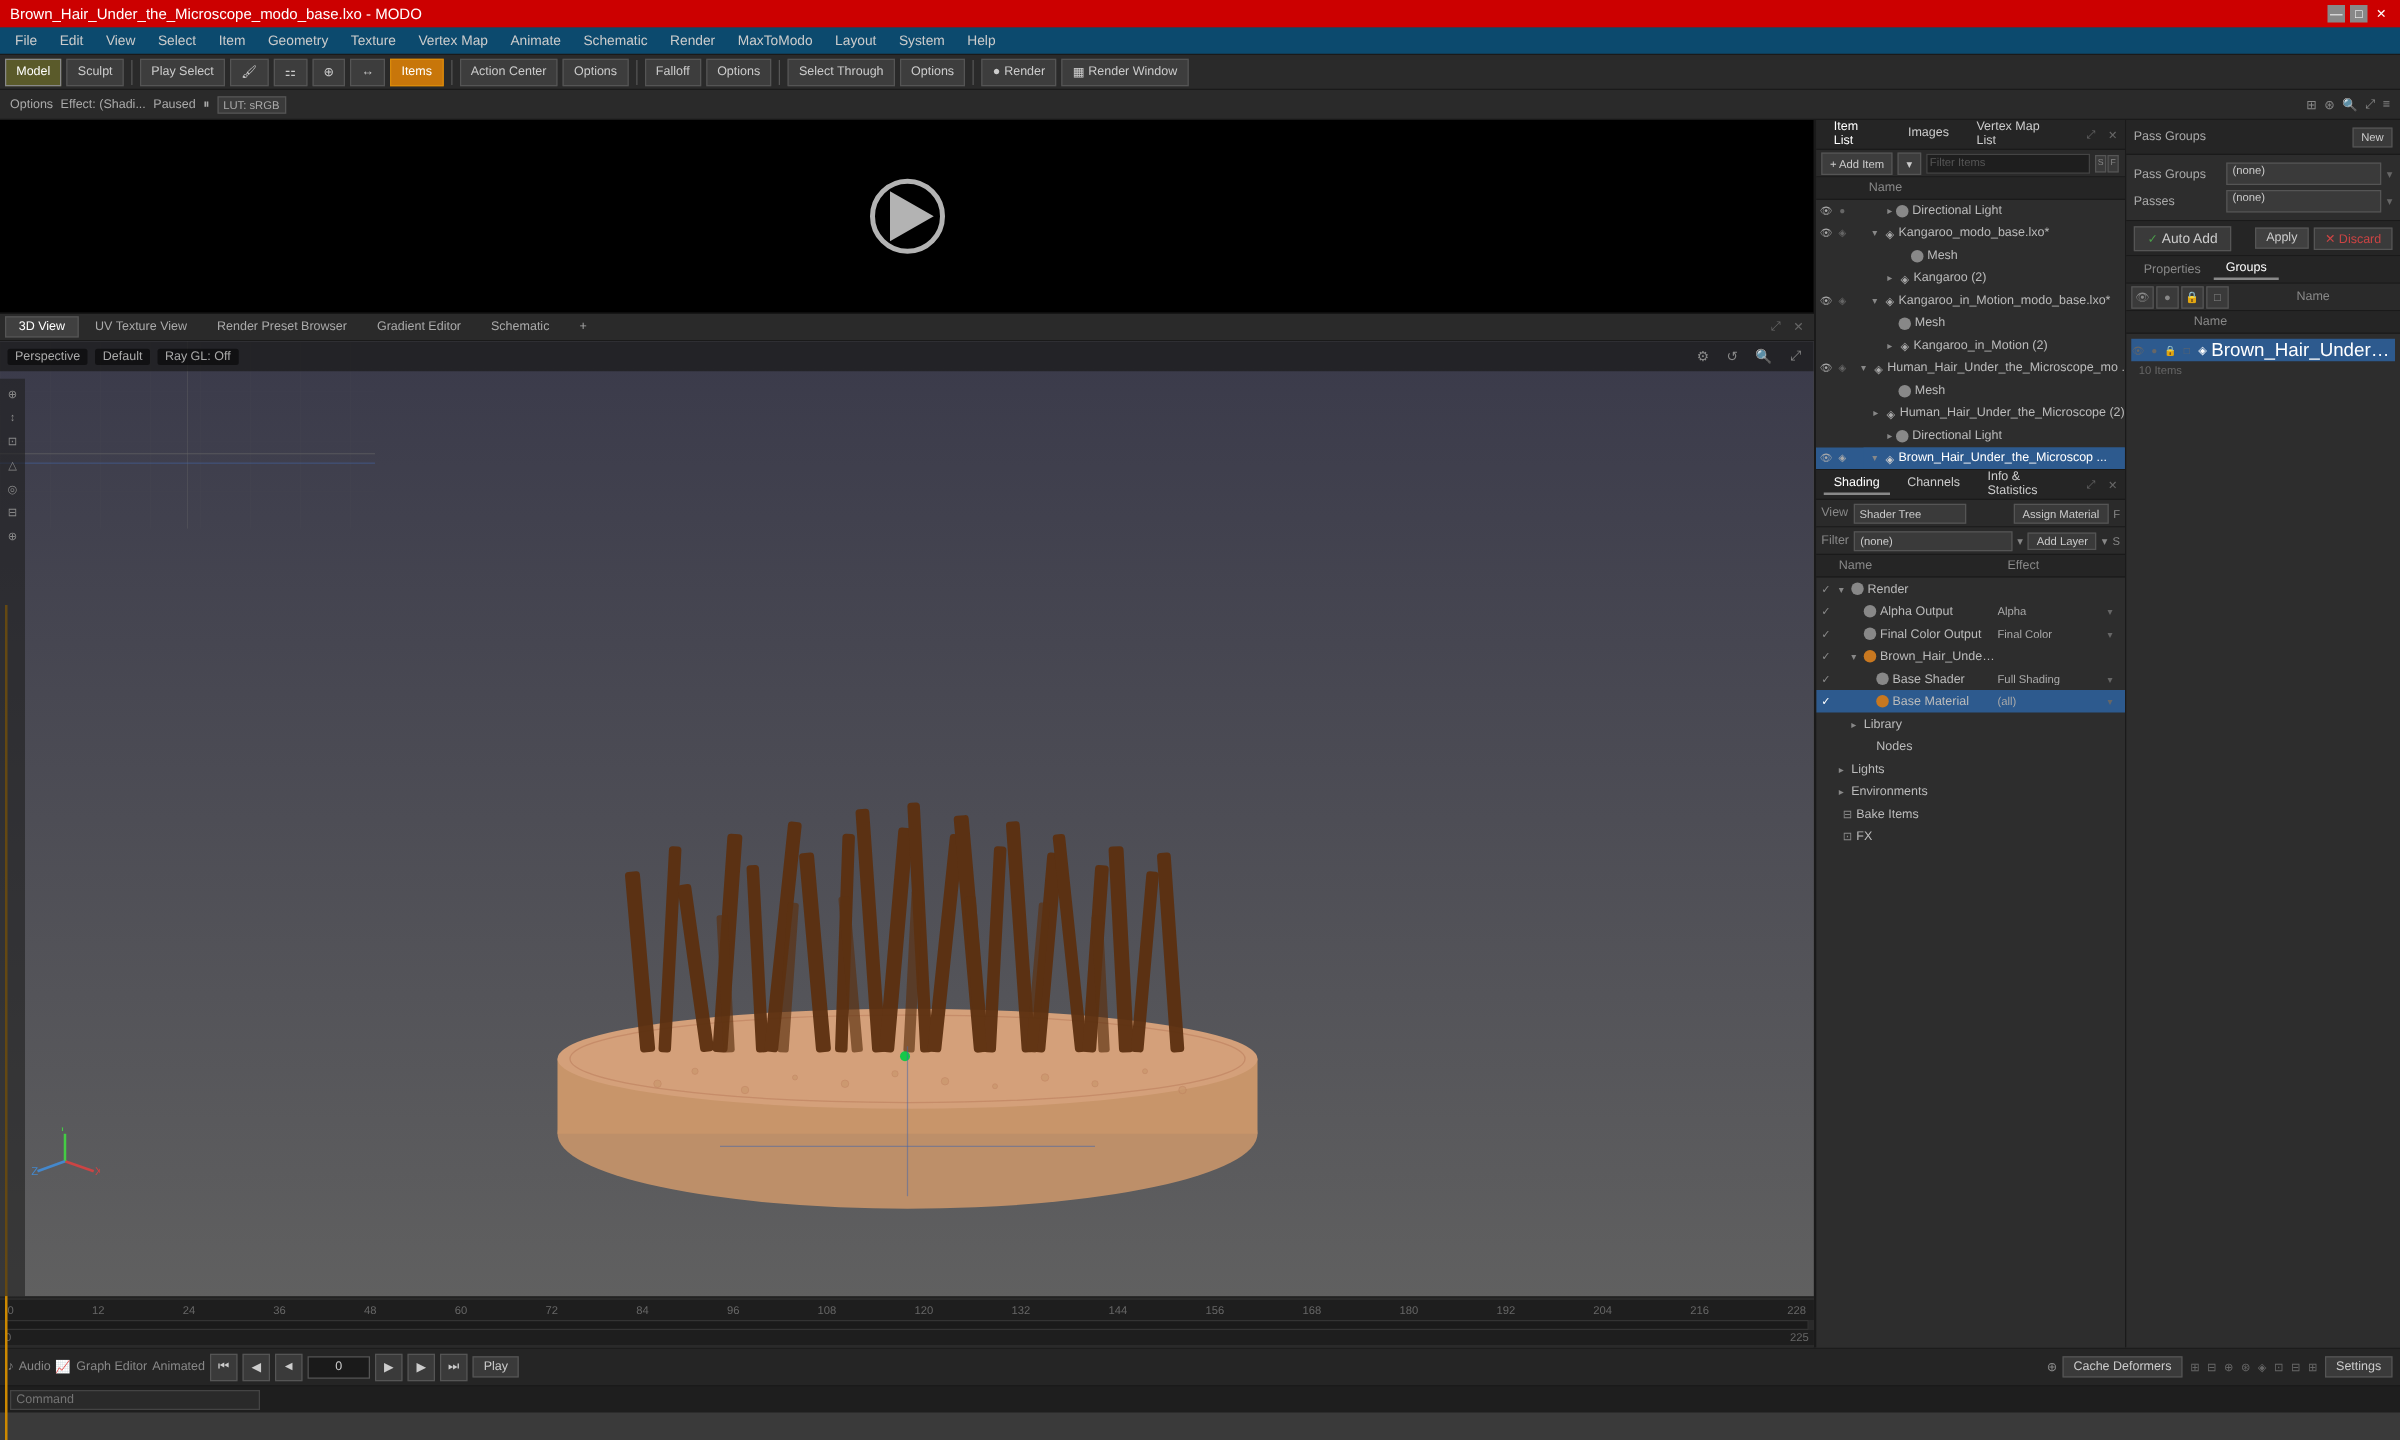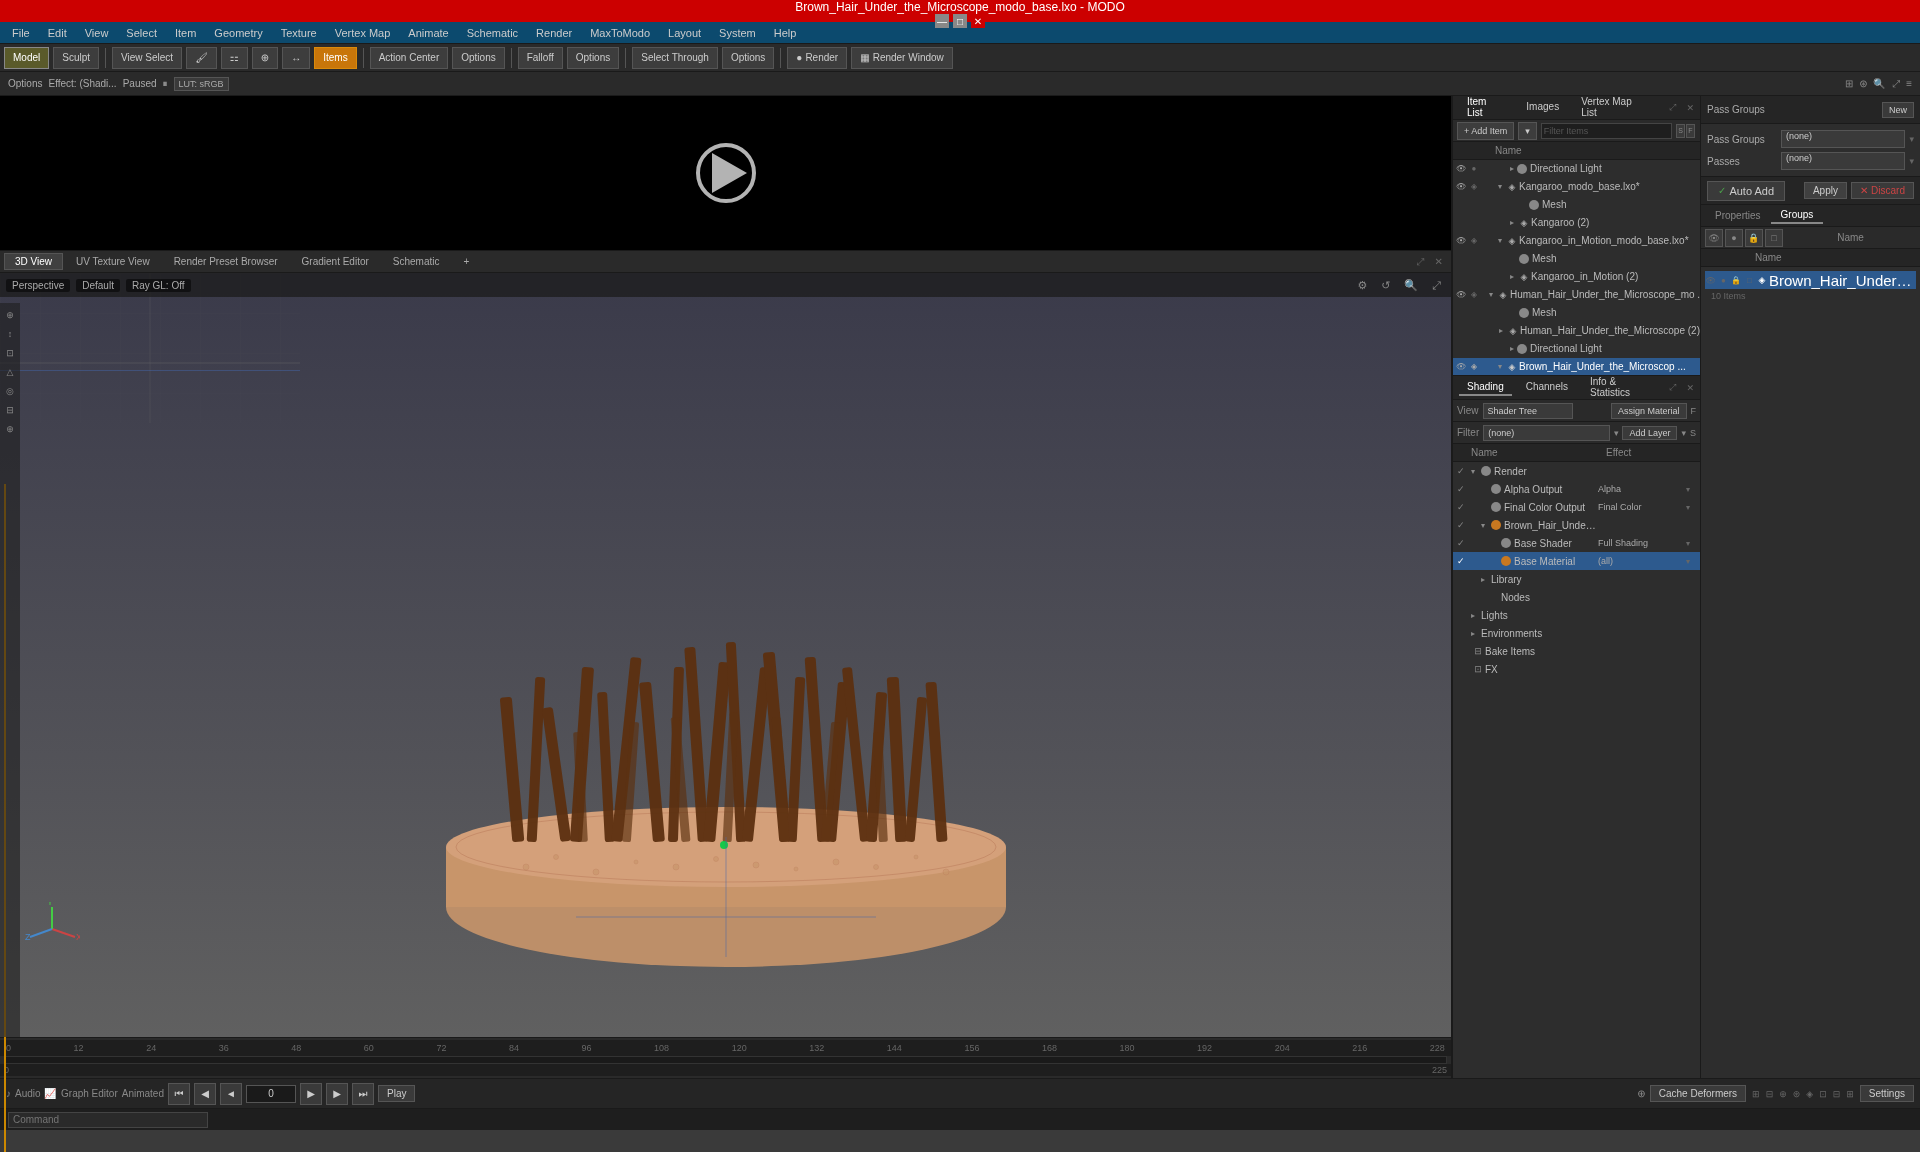--- a/index.html
+++ b/index.html
@@ -16,21 +16,20 @@
     
     .title-bar {
       height: 22px;
       background: #c00;
       display: flex;
       align-items: center;
       justify-content: space-between;
       padding: 0 8px;
       color: #fff;
       font-size: 12px;
-      flex-direction: column;
     }
     .title-bar-left { display: flex; align-items: center; gap: 8px; }
     .title-bar-controls { display: flex; gap: 4px; }
     .title-btn {
       width: 14px; height: 14px;
       background: #888;
       border: none;
       color: #fff;
       font-size: 10px;
       cursor: pointer;
@@ -693,21 +692,21 @@
   <span class="menu-item">MaxToModo</span>
   <span class="menu-item">Layout</span>
   <span class="menu-item">System</span>
   <span class="menu-item">Help</span>
 </div>
 
 <div class="toolbar">
   <button class="toolbar-btn active">Model</button>
   <button class="toolbar-btn">Sculpt</button>
   <div class="toolbar-sep"></div>
-  <button class="toolbar-btn">View Select</button>
+  <button class="toolbar-btn">Play Select</button>
   <button class="toolbar-btn">🖌</button>
   <button class="toolbar-btn">⚏</button>
   <button class="toolbar-btn">⊕</button>
   <button class="toolbar-btn">↔</button>
   <button class="toolbar-btn orange">Items</button>
   <div class="toolbar-sep"></div>
   <button class="toolbar-btn">Action Center</button>
   <button class="toolbar-btn">Options</button>
   <div class="toolbar-sep"></div>
   <button class="toolbar-btn">Falloff</button>

